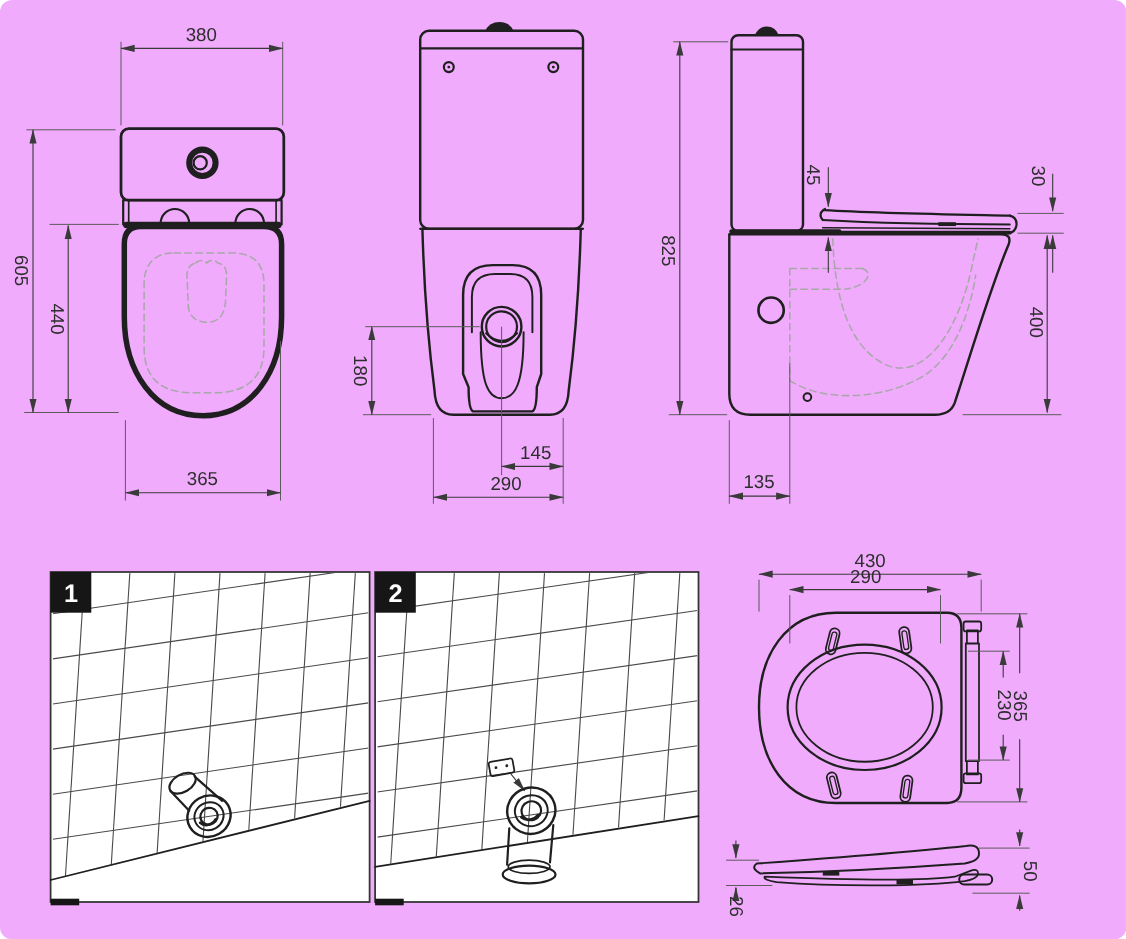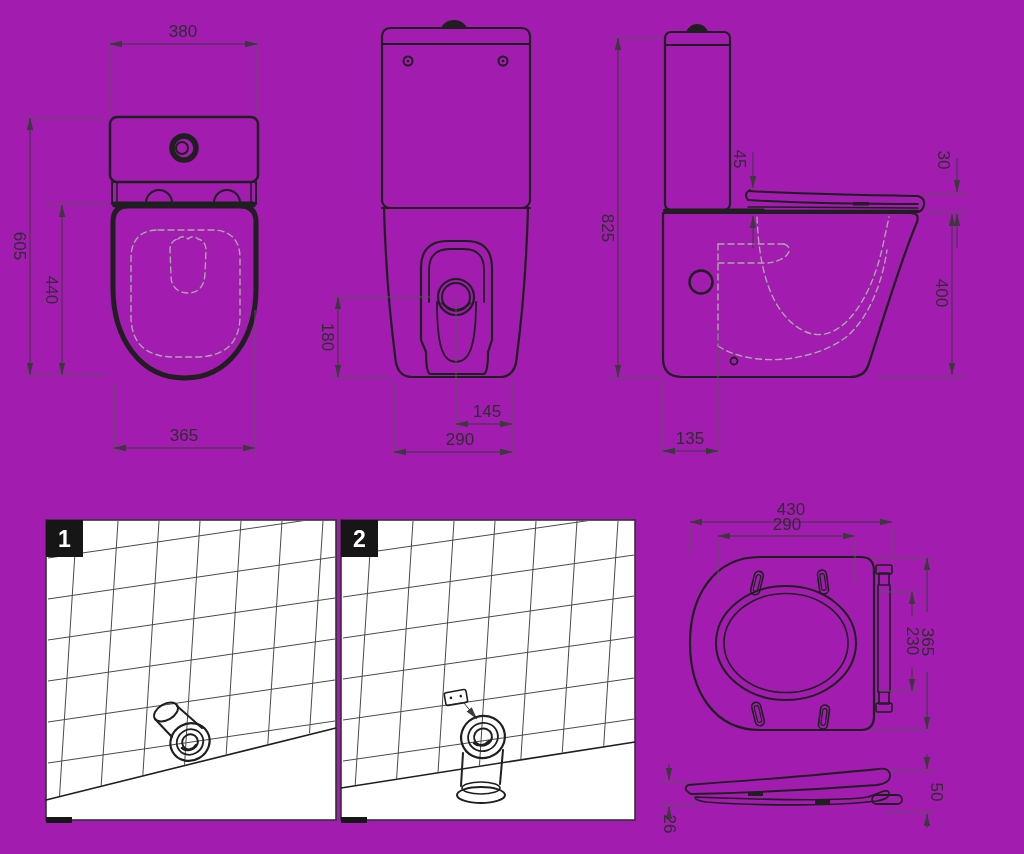--- a/index.html
+++ b/index.html
@@ -1,17 +1,17 @@
 <!DOCTYPE html>
 <html><head>
 <meta charset="utf-8">
 <style>
   html,body{margin:0;padding:0;background:#fff;}
-  #stage{position:relative;width:1024px;height:854px;background:#a21caf;overflow:hidden;
-         font-family:"Liberation Sans", sans-serif;}
+  #stage{position:relative;width:1024px;height:854px;background:#f0abfc;overflow:hidden;
+         font-family:"Liberation Sans", sans-serif;border-radius:11px;}
   svg text{font-family:"Liberation Sans", sans-serif;font-size:17px;fill:#2e2e2e;}
   svg text.badge{font-size:23px;font-weight:bold;fill:#fff;}
   .outline{stroke:#1f1f1f;fill:none;stroke-linecap:round;stroke-linejoin:round;}
   .dimline{stroke:#3a3a3a;stroke-width:1;fill:none;}
   .extline{stroke:#5a5a5a;stroke-width:0.9;fill:none;}
   .dashed{stroke:#a8a8a8;stroke-width:1.4;fill:none;stroke-dasharray:6 4;stroke-linecap:round;}
   .tile{stroke:#4a4a4a;stroke-width:1;fill:none;}
 </style>
 </head>
 <body>

